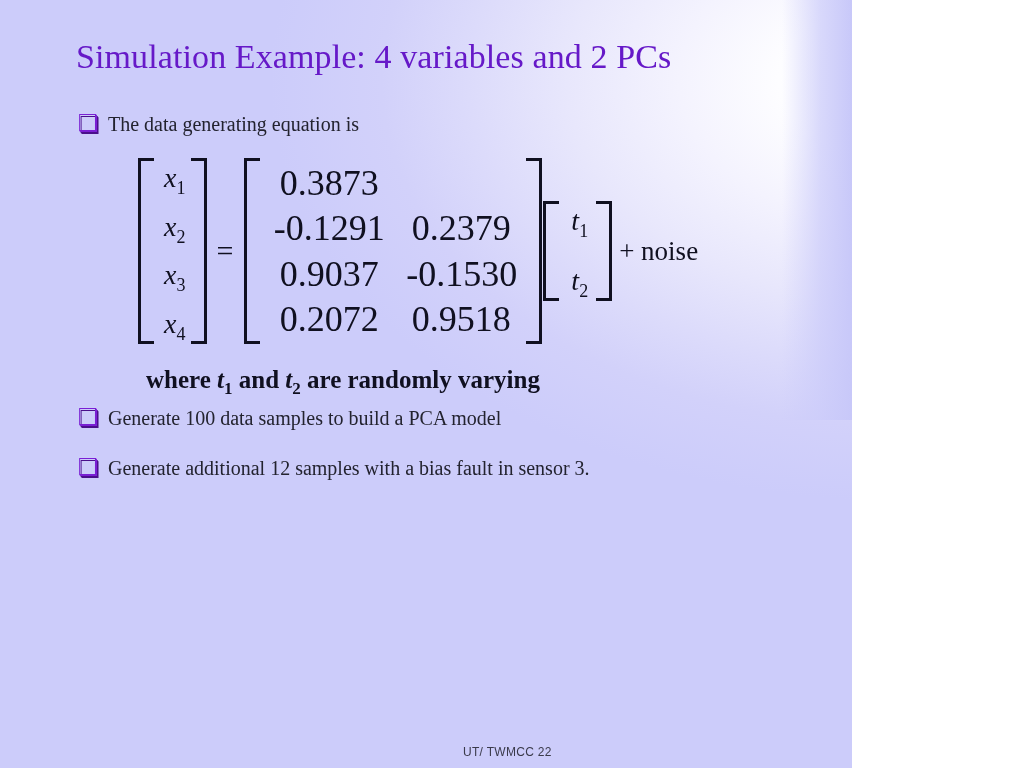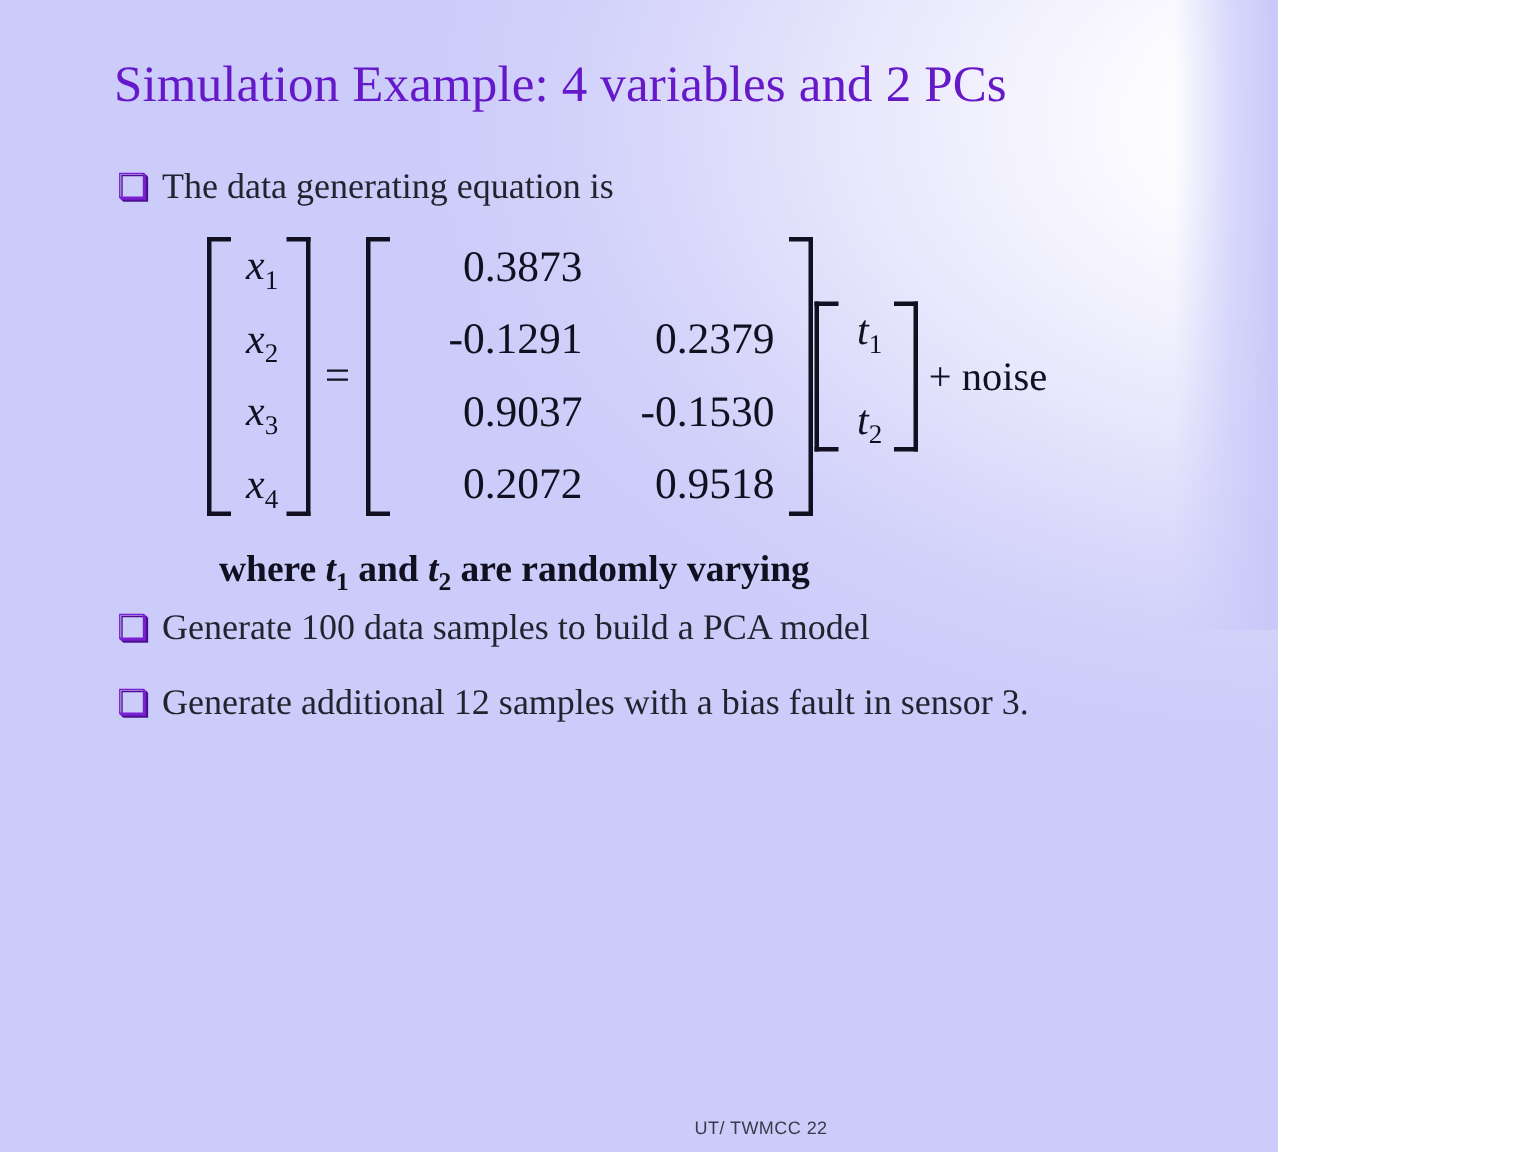--- a/index.html
+++ b/index.html
@@ -63,21 +63,21 @@
   .bullet-mark {
     width: 30px;
     flex: 0 0 30px;
     color: #7a1fd4;
     font-size: 23px;
     font-family: "DejaVu Sans", sans-serif;
     line-height: 1;
     text-shadow: 1.5px 1.5px 0 #4a0f8a;
   }
   .bullet-text {
-    font-size: 24px;
+    font-size: 20px;
     color: #23232f;
     font-family: "Liberation Serif", serif;
   }
 
   #bullet-1 { left: 78px; top: 112px; }
   #bullet-2 { left: 78px; top: 406px; }
   #bullet-3 { left: 78px; top: 456px; }
 
   
   .equation {
@@ -136,24 +136,24 @@
     font-size: 30px;
     margin: 0 9px;
     font-family: "Liberation Serif", serif;
   }
 
   
   #amat { margin-left: 2px; }
   #amat .cells { height: 178px; padding: 4px 10px 4px 10px; }
   #amat .mrow { justify-content: flex-start; }
   .num {
-    font-size: 29px;
+    font-size: 36px;
     font-family: "Liberation Serif", serif;
     width: 118px;
-    text-align: right;
+    text-align: center;
   }
   .num.col2 { width: 110px; padding-left: 18px; }
 
   
   #tvec { margin-left: 1px; }
   #tvec .cells { height: 92px; padding: 4px 8px 4px 12px; }
   #tvec .mrow { justify-content: center; align-items: center; }
 
   .plusnoise {
     font-size: 27px;

